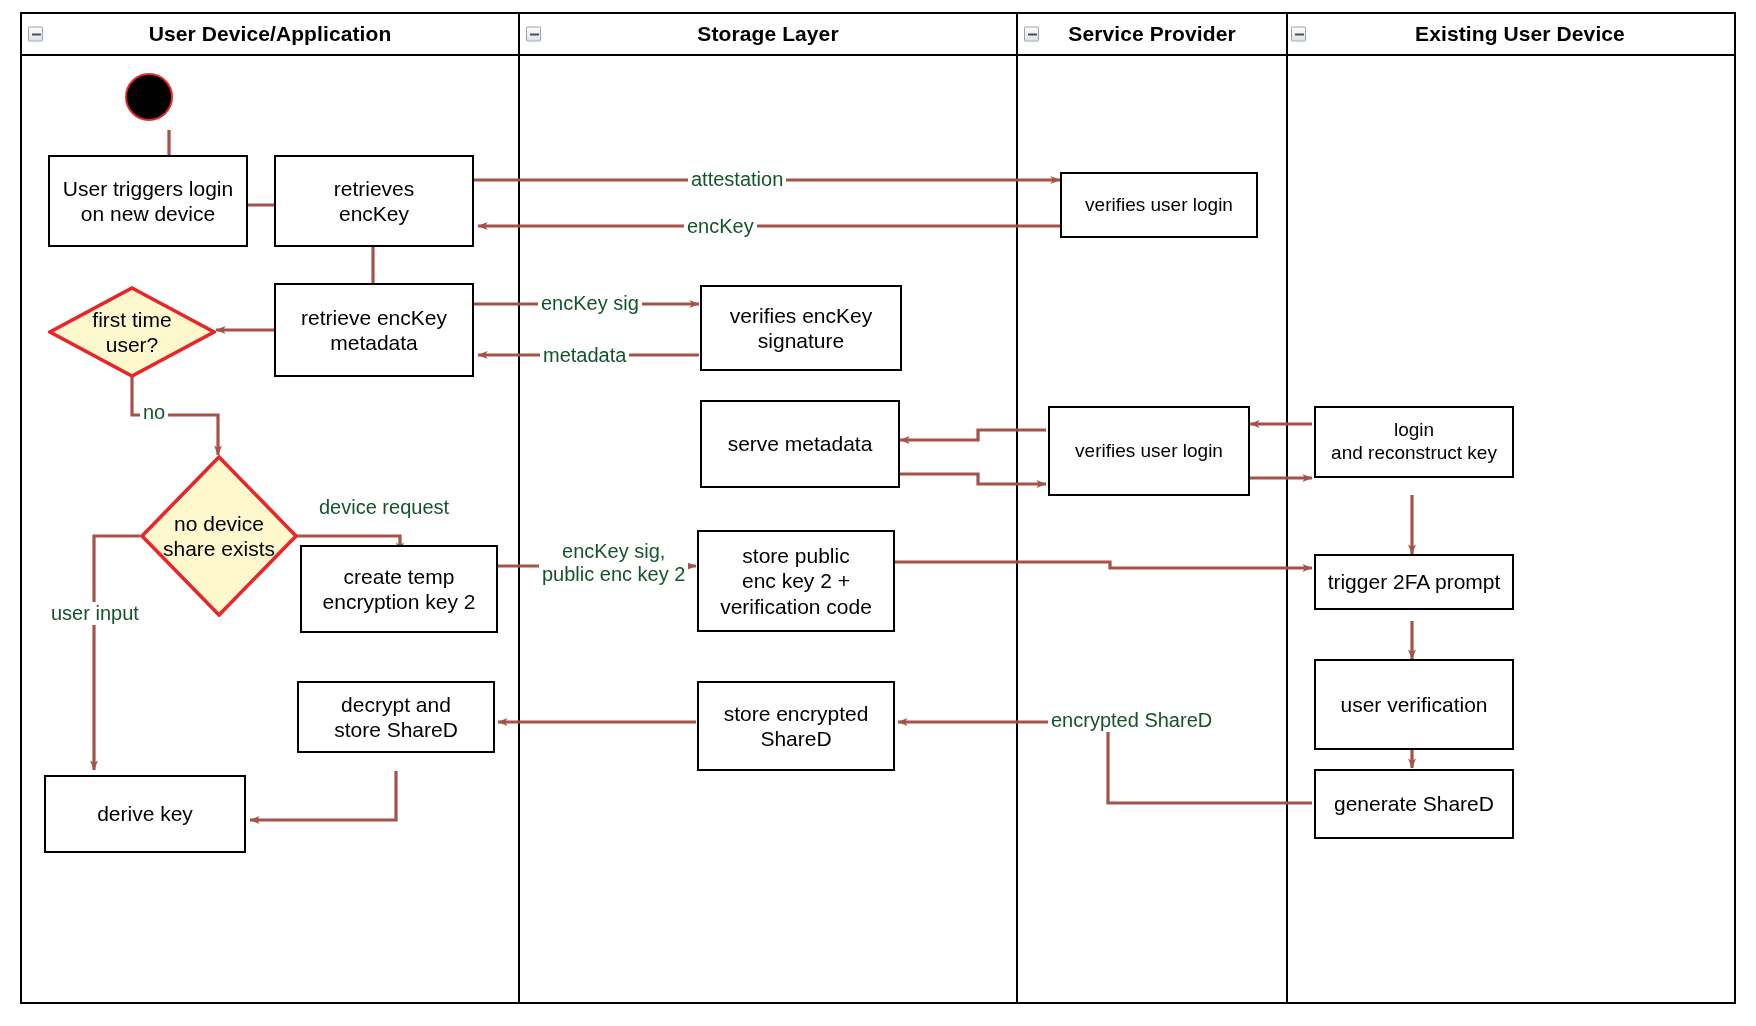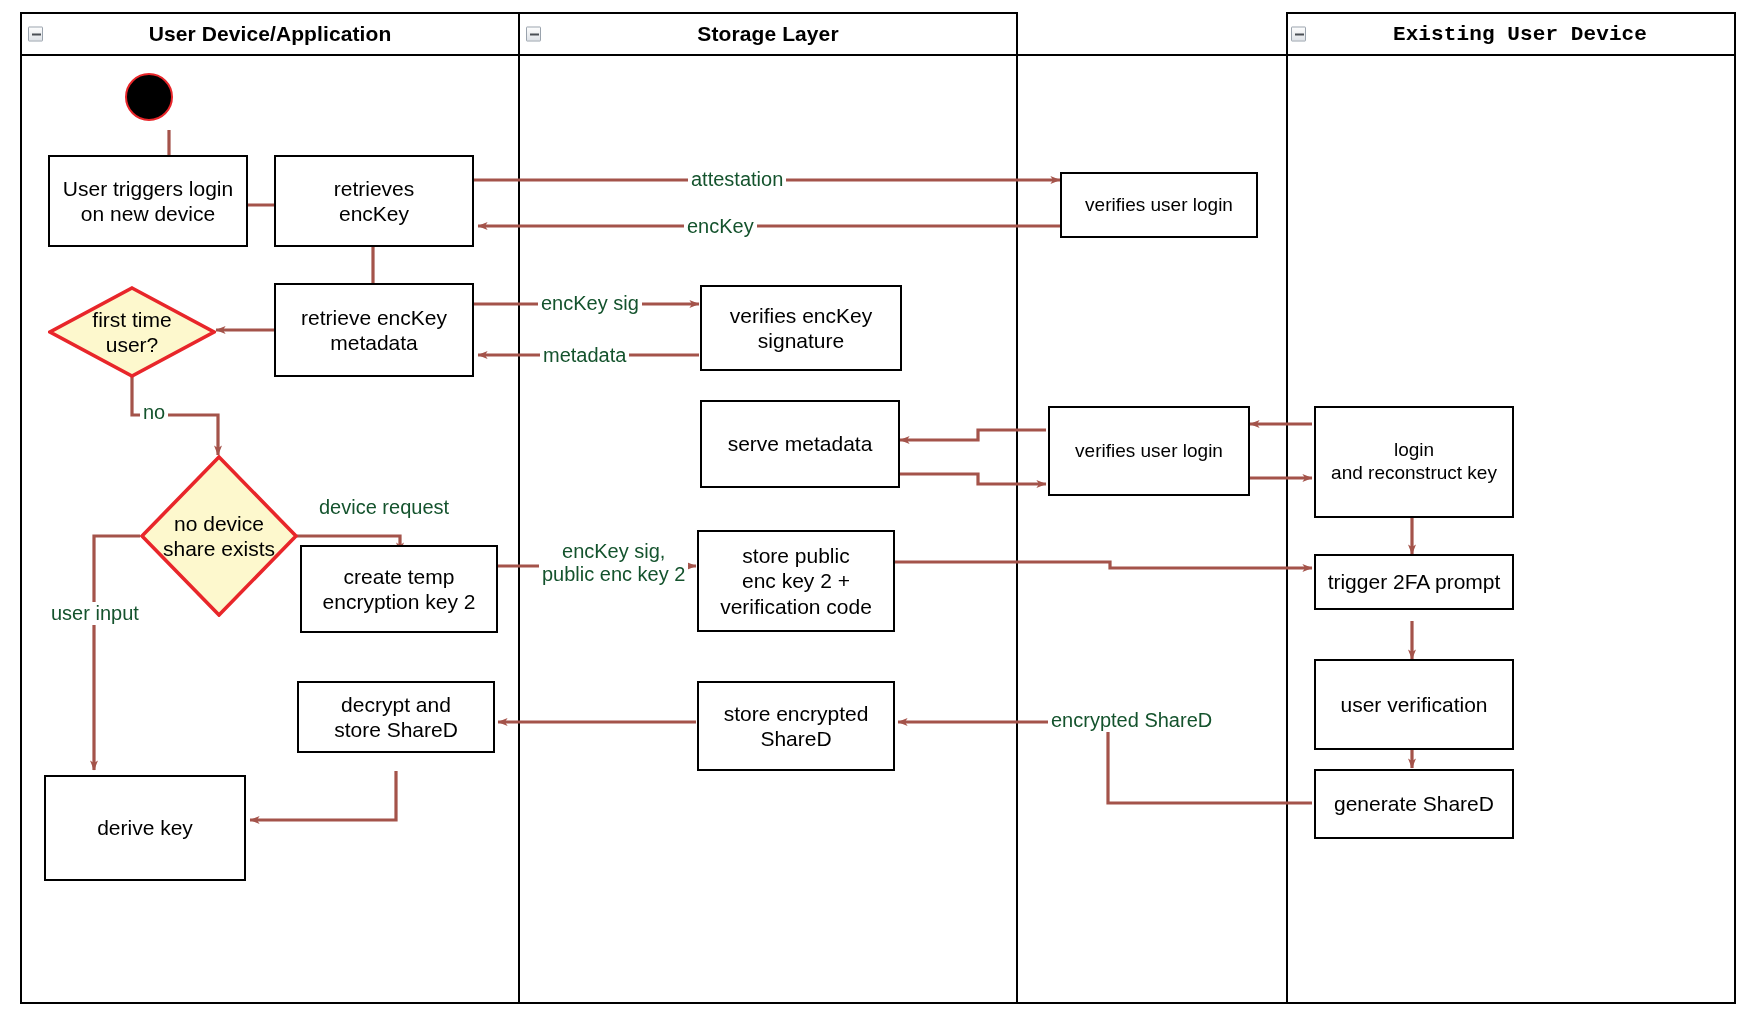--- a/index.html
+++ b/index.html
@@ -41,23 +41,27 @@
 <div id="stage">
 
   <div class="lane-head" style="left:20px;top:12px;width:500px;height:44px;">
     <span class="collapse-icon"></span>
     <span class="lane-title">User Device/Application</span>
   </div>
   <div class="lane-head" style="left:518px;top:12px;width:500px;height:44px;">
     <span class="collapse-icon"></span>
     <span class="lane-title">Storage Layer</span>
   </div>
+  <div class="lane-head" style="left:1016px;top:12px;width:272px;height:44px;">
+    <span class="collapse-icon"></span>
+    <span class="lane-title">Service Provider</span>
+  </div>
   <div class="lane-head" style="left:1286px;top:12px;width:450px;height:44px;">
     <span class="collapse-icon" style="left:3px;"></span>
-    <span class="lane-title" style="margin-left:18px;font-family:Liberation Mono, monospace;">Existing User Device</span>
+    <span class="lane-title" style="margin-left:18px;">Existing User Device</span>
   </div>
 
   <div class="lane" style="left:20px;top:54px;width:500px;height:950px;"></div>
   <div class="lane" style="left:518px;top:54px;width:500px;height:950px;"></div>
   <div class="lane" style="left:1016px;top:54px;width:272px;height:950px;"></div>
   <div class="lane" style="left:1286px;top:54px;width:450px;height:950px;"></div>
 
   <svg class="edges" viewBox="0 0 1756 1026">
     <defs>
       <marker id="ah" markerWidth="11" markerHeight="11" refX="9.6" refY="4" orient="auto" markerUnits="userSpaceOnUse">
@@ -147,33 +151,33 @@
       <polygon points="79,2 156,81 79,160 2,81" fill="#fdf8cd" stroke="#e8262a" stroke-width="3.6"></polygon>
     </svg>
     <span class="dtxt">no device
 share exists</span>
   </div>
 
   <div class="node" style="left:300px;top:545px;width:198px;height:88px;">create temp
 encryption key 2</div>
   <div class="node" style="left:297px;top:681px;width:198px;height:72px;text-align:center;">decrypt and
 store ShareD</div>
-  <div class="node" style="left:44px;top:775px;width:202px;height:106px;">derive key</div>
+  <div class="node" style="left:44px;top:775px;width:202px;height:78px;">derive key</div>
 
   <div class="node" style="left:700px;top:285px;width:202px;height:86px;">verifies encKey
 signature</div>
   <div class="node" style="left:700px;top:400px;width:200px;height:88px;">serve metadata</div>
   <div class="node" style="left:697px;top:530px;width:198px;height:102px;">store public
 enc key 2 +
 verification code</div>
   <div class="node" style="left:697px;top:681px;width:198px;height:90px;">store encrypted
 ShareD</div>
 
   <div class="node small" style="left:1060px;top:172px;width:198px;height:66px;">verifies user login</div>
   <div class="node small" style="left:1048px;top:406px;width:202px;height:90px;">verifies user login</div>
 
-  <div class="node small" style="left:1314px;top:406px;width:200px;height:112px;">login
+  <div class="node small" style="left:1314px;top:406px;width:200px;height:72px;">login
 and reconstruct key</div>
   <div class="node" style="left:1314px;top:554px;width:200px;height:56px;">trigger 2FA prompt</div>
   <div class="node" style="left:1314px;top:659px;width:200px;height:91px;">user verification</div>
   <div class="node" style="left:1314px;top:769px;width:200px;height:70px;">generate ShareD</div>
 
 </div>
 
 </body></html>

